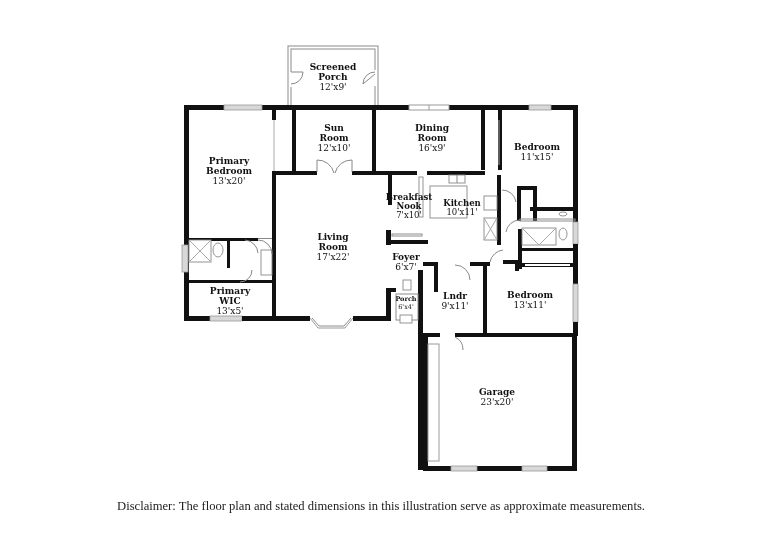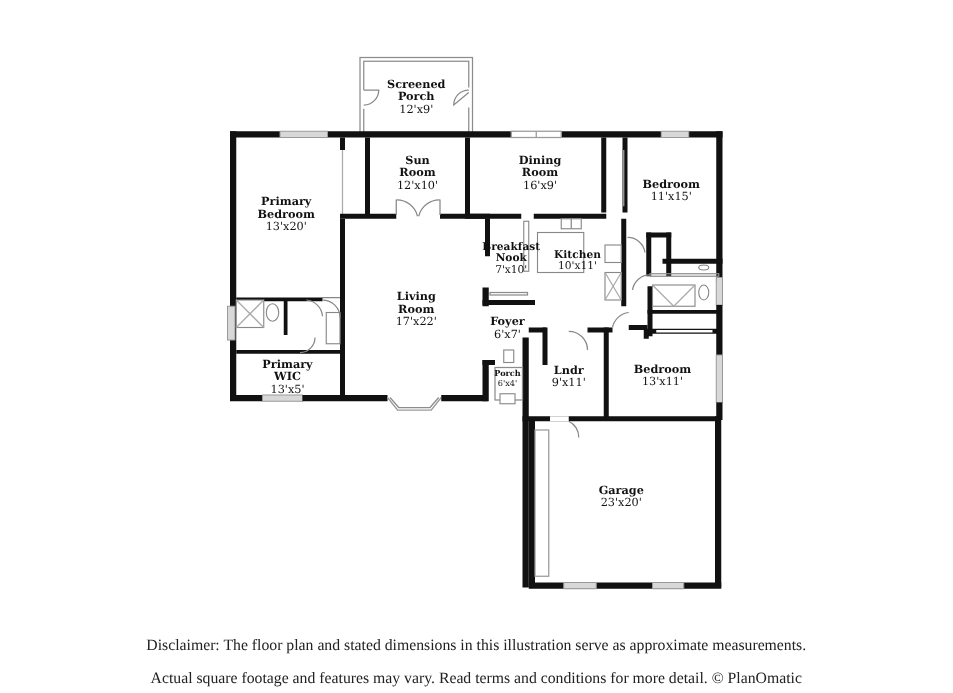--- a/index.html
+++ b/index.html
@@ -7,21 +7,21 @@
   #plan { position: absolute; left: 0; top: 0; width: 762px; height: 554px; }
   .wall { fill: #111111; }
   .thin { stroke: #8c8c8c; stroke-width: 1; fill: none; }
   .win { fill: #ffffff; stroke: #9a9a9a; stroke-width: 1; }
   .winfill { fill: #d8d8d8; stroke: #9a9a9a; stroke-width: 0.8; }
   .door { stroke: #888; stroke-width: 1; fill: none; }
   .fix { stroke: #888; stroke-width: 0.9; fill: #fff; }
   .label { font-family: "DejaVu Serif", "Liberation Serif", serif; font-weight: bold; fill: #111; text-anchor: middle; }
   .dim { font-family: "DejaVu Serif", "Liberation Serif", serif; fill: #111; text-anchor: middle; }
   #disclaimer { position: absolute; left: 0; width: 762px; top: 498px; text-align: center; font-family: "Liberation Serif", "DejaVu Serif", serif; font-size: 12.6px; color: #222; line-height: 16px; }
-  #disclaimer div { white-space: nowrap; margin-top: 10px; }
+  #disclaimer div { white-space: nowrap; }
 </style>
 </head>
 <body>
 
 <svg id="plan" viewBox="0 0 762 554" xmlns="http://www.w3.org/2000/svg">
 
   <g>
     <rect x="288" y="46" width="90" height="60" class="thin"></rect>
     <rect x="291" y="49" width="84" height="57" class="thin"></rect>
 
@@ -224,14 +224,13 @@
     </g>
     <g>
       <text class="label" x="497" y="395" font-size="9">Garage</text>
       <text class="dim" x="497" y="405" font-size="9">23'x20'</text>
     </g>
   </g>
 </svg>
 
 <div id="disclaimer">
   <div>Disclaimer: The floor plan and stated dimensions in this illustration serve as approximate measurements.</div>
-  <div>Actual square footage and features may vary. Read terms and conditions for more detail. © PlanOmatic</div>
 </div>
 
 </body></html>

